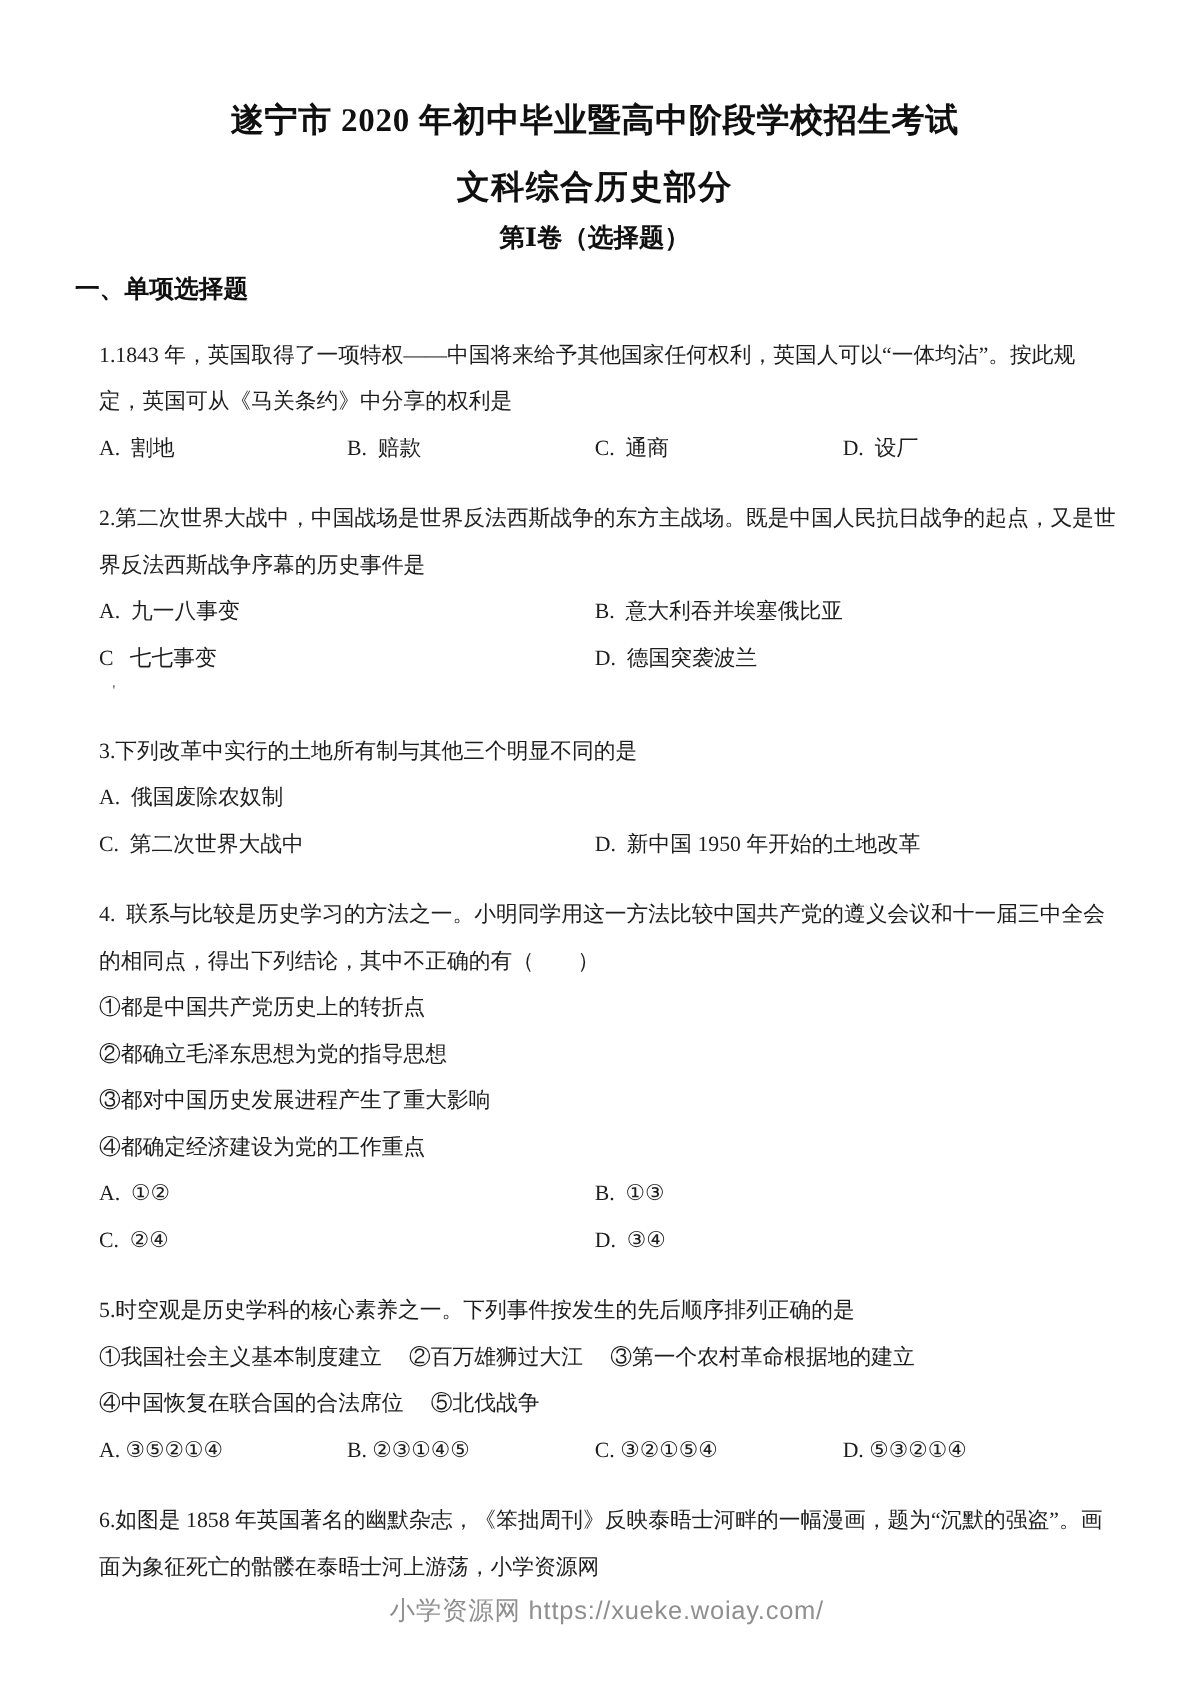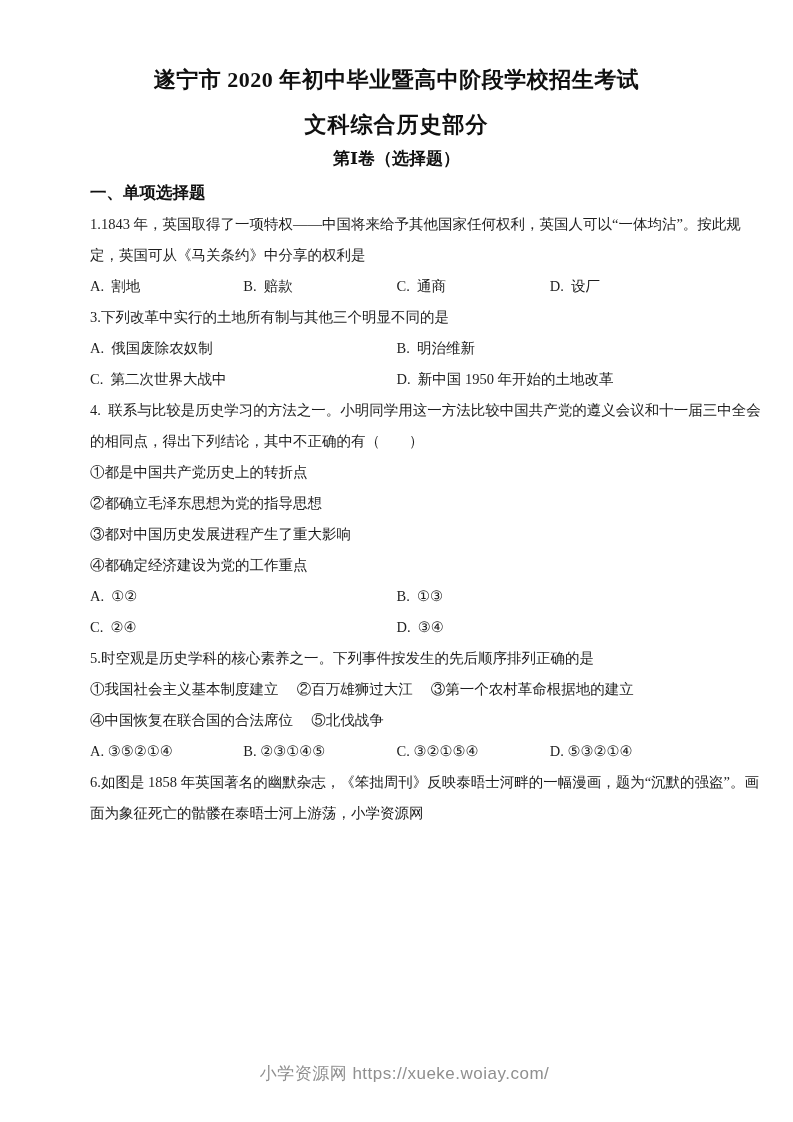--- a/index.html
+++ b/index.html
@@ -4,42 +4,42 @@
 <style>
   html,body{margin:0;padding:0;background:#ffffff;}
   .page{
     position:relative;
     width:793px;height:1122px;
     background:#ffffff;
     color:#1d1d1d;
     font-family:"Liberation Serif","DejaVu Serif",serif;
     overflow:hidden;
   }
-  .content{padding:0 90px;}
+  .content{padding:0 50px;}
   .title{
     margin:64px 0 0 0;
     font-size:22px;line-height:32px;font-weight:bold;
     text-align:center;color:#101010;letter-spacing:0.5px;
   }
   .subtitle{
     margin:13px 0 0 0;
     font-size:22px;line-height:32px;font-weight:bold;
     text-align:center;color:#101010;letter-spacing:1px;
   }
   .section-title{
     margin:5px 0 0 0;
     font-size:17px;line-height:26px;font-weight:bold;
     text-align:center;color:#101010;
   }
   .part-heading{
     margin:8px 0 0 0;
     font-size:16.5px;line-height:26px;font-weight:bold;
     color:#101010;
   }
-  .question{margin:0;}
+  .question{margin:16px;}
   .qline{
     font-size:14.5px;line-height:31px;
     white-space:pre;color:#1d1d1d;
   }
   .q1-first{margin-top:3px;}
   .opt-row{
     display:grid;
     font-size:14.5px;line-height:31px;
     white-space:pre;
   }
@@ -73,26 +73,38 @@
       <div class="qline q1-first">1.1843 年，英国取得了一项特权——中国将来给予其他国家任何权利，英国人可以“一体均沾”。按此规</div>
       <div class="qline">定，英国可从《马关条约》中分享的权利是</div>
       <div class="opt-row cols4">
         <span class="opt">A.  割地</span>
         <span class="opt">B.  赔款</span>
         <span class="opt">C.  通商</span>
         <span class="opt">D.  设厂</span>
       </div>
     </section>
 
+    <section class="question">
+      <div class="qline">2.第二次世界大战中，中国战场是世界反法西斯战争的东方主战场。既是中国人民抗日战争的起点，又是世</div>
+      <div class="qline">界反法西斯战争序幕的历史事件是</div>
+      <div class="opt-row cols2">
+        <span class="opt">A.  九一八事变</span>
+        <span class="opt">B.  意大利吞并埃塞俄比亚</span>
+      </div>
+      <div class="opt-row cols2">
+        <span class="opt">C   七七事变</span>
+        <span class="opt">D.  德国突袭波兰</span>
+      </div>
+      <div class="stray-row">'</div>
+    </section>
 
     <section class="question">
       <div class="qline">3.下列改革中实行的土地所有制与其他三个明显不同的是</div>
       <div class="opt-row cols2">
         <span class="opt">A.  俄国废除农奴制</span>
-        <span class="opt">B.  明治维新</span>
       </div>
       <div class="opt-row cols2">
         <span class="opt">C.  第二次世界大战中</span>
         <span class="opt">D.  新中国 1950 年开始的土地改革</span>
       </div>
     </section>
 
     <section class="question">
       <div class="qline">4.  联系与比较是历史学习的方法之一。小明同学用这一方法比较中国共产党的遵义会议和十一届三中全会</div>
       <div class="qline">的相同点，得出下列结论，其中不正确的有（　　）</div>

